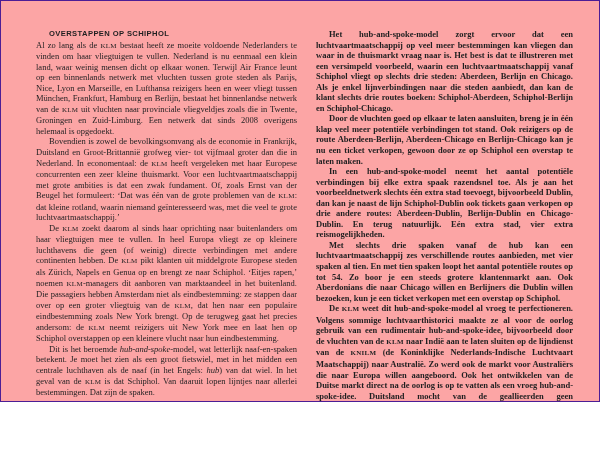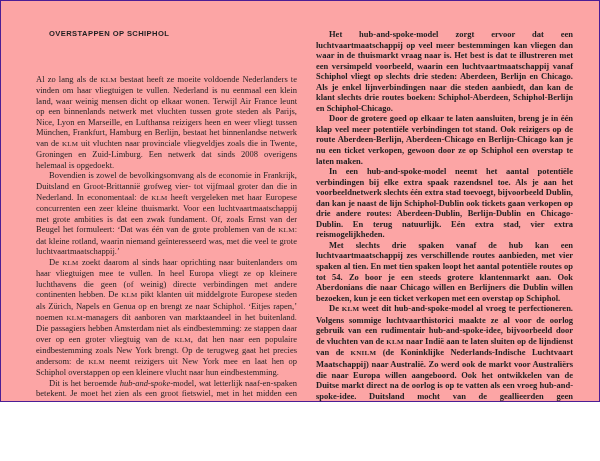--- a/index.html
+++ b/index.html
@@ -35,21 +35,21 @@
     font-size: 7.6px;
     letter-spacing: 0.4px;
     line-height: 10.55px;
     padding-left: 13px;
     text-align: left;
   }
   .para {
     margin: 0;
     text-indent: 13px;
   }
-  .para.noindent { text-indent: 0; margin-top: 34px; }
+  .para.noindent { text-indent: 0; }
   .para .sc {
     font-size: 0.82em;
     letter-spacing: 0.04em;
   }
   .para i { }
   .page-number {
     position: absolute;
     top: 429px;
     font-size: 8px;
     line-height: 10px;
@@ -69,21 +69,21 @@
         <p class="para noindent">Al zo lang als de <span class="sc">KLM</span> bestaat heeft ze moeite voldoende Nederlanders te vinden om haar vliegtuigen te vullen. Nederland is nu eenmaal een klein land, waar weinig mensen dicht op elkaar wonen. Terwijl Air France leunt op een binnenlands netwerk met vluchten tussen grote steden als Parijs, Nice, Lyon en Marseille, en Lufthansa reizigers heen en weer vliegt tussen München, Frankfurt, Hamburg en Berlijn, bestaat het binnenlandse netwerk van de <span class="sc">KLM</span> uit vluchten naar provinciale vliegveldjes zoals die in Twente, Groningen en Zuid-Limburg. Een netwerk dat sinds 2008 overigens helemaal is opgedoekt.</p>
         <p class="para">Bovendien is zowel de bevolkingsomvang als de economie in Frankrijk, Duitsland en Groot-Brittannië grofweg vier- tot vijfmaal groter dan die in Nederland. In economentaal: de <span class="sc">KLM</span> heeft vergeleken met haar Europese concurrenten een zeer kleine thuismarkt. Voor een luchtvaartmaatschappij met grote ambities is dat een zwak fundament. Of, zoals Ernst van der Beugel het formuleert: ‘Dat was één van de grote problemen van de <span class="sc">KLM</span>: dat kleine rotland, waarin niemand geïnteresseerd was, met die veel te grote luchtvaartmaatschappij.’</p>
         <p class="para">De <span class="sc">KLM</span> zoekt daarom al sinds haar oprichting naar buitenlanders om haar vliegtuigen mee te vullen. In heel Europa vliegt ze op kleinere luchthavens die geen (of weinig) directe verbindingen met andere continenten hebben. De <span class="sc">KLM</span> pikt klanten uit middelgrote Europese steden als Zürich, Napels en Genua op en brengt ze naar Schiphol. ‘Eitjes rapen,’ noemen <span class="sc">KLM</span>-managers dit aanboren van marktaandeel in het buitenland. Die passagiers hebben Amsterdam niet als eindbestemming: ze stappen daar over op een groter vliegtuig van de <span class="sc">KLM</span>, dat hen naar een populaire eindbestemming zoals New York brengt. Op de terugweg gaat het precies andersom: de <span class="sc">KLM</span> neemt reizigers uit New York mee en laat hen op Schiphol overstappen op een kleinere vlucht naar hun eindbestemming.</p>
         <p class="para">Dit is het beroemde <i>hub-and-spoke</i>-model, wat letterlijk naaf-en-spaken betekent. Je moet het zien als een groot fietswiel, met in het midden een centrale luchthaven als de naaf (in het Engels: <i>hub</i>) van dat wiel. In het geval van de <span class="sc">KLM</span> is dat Schiphol. Van daaruit lopen lijntjes naar allerlei bestemmingen. Dat zijn de spaken.</p>
       </div>
   </div>
 
   <div class="page-text right">
     <div>
         <p class="para">Het hub-and-spoke-model zorgt ervoor dat een luchtvaartmaatschappij op veel meer bestemmingen kan vliegen dan waar in de thuismarkt vraag naar is. Het best is dat te illustreren met een versimpeld voorbeeld, waarin een luchtvaartmaatschappij vanaf Schiphol vliegt op slechts drie steden: Aberdeen, Berlijn en Chicago. Als je enkel lijnverbindingen naar die steden aanbiedt, dan kan de klant slechts drie routes boeken: Schiphol-Aberdeen, Schiphol-Berlijn en Schiphol-Chicago.</p>
-        <p class="para">Door de grotere goed op elkaar te laten aansluiten, breng je in één klap veel meer potentiële verbindingen tot stand. Ook reizigers op de route Aberdeen-Berlijn, Aberdeen-Chicago en Berlijn-Chicago kan je nu een ticket verkopen, gewoon door ze op Schiphol een overstap te laten maken.</p>
+        <p class="para">Door de vluchten goed op elkaar te laten aansluiten, breng je in één klap veel meer potentiële verbindingen tot stand. Ook reizigers op de route Aberdeen-Berlijn, Aberdeen-Chicago en Berlijn-Chicago kan je nu een ticket verkopen, gewoon door ze op Schiphol een overstap te laten maken.</p>
         <p class="para">In een hub-and-spoke-model neemt het aantal potentiële verbindingen bij elke extra spaak razendsnel toe. Als je aan het voorbeeldnetwerk slechts één extra stad toevoegt, bijvoorbeeld Dublin, dan kan je naast de lijn Schiphol-Dublin ook tickets gaan verkopen op drie andere routes: Aberdeen-Dublin, Berlijn-Dublin en Chicago-Dublin. En terug natuurlijk. Eén extra stad, vier extra reismogelijkheden.</p>
         <p class="para">Met slechts drie spaken vanaf de hub kan een luchtvaartmaatschappij zes verschillende routes aanbieden, met vier spaken al tien. En met tien spaken loopt het aantal potentiële routes op tot 54. Zo boor je een steeds grotere klantenmarkt aan. Ook Aberdonians die naar Chicago willen en Berlijners die Dublin willen bezoeken, kun je een ticket verkopen met een overstap op Schiphol.</p>
         <p class="para">De <span class="sc">KLM</span> weet dit hub-and-spoke-model al vroeg te perfectioneren. Volgens sommige luchtvaarthistorici maakte ze al voor de oorlog gebruik van een rudimentair hub-and-spoke-idee, bijvoorbeeld door de vluchten van de <span class="sc">KLM</span> naar Indië aan te laten sluiten op de lijndienst van de <span class="sc">KNILM</span> (de Koninklijke Nederlands-Indische Luchtvaart Maatschappij) naar Australië. Zo werd ook de markt voor Australiërs die naar Europa willen aangeboord. Ook het ontwikkelen van de Duitse markt direct na de oorlog is op te vatten als een vroeg hub-and-spoke-idee. Duitsland mocht van de geallieerden geen luchtvaartmaatschappij hebben; de <span class="sc">KLM</span> sprong gretig in dat gat en bood tickets vanaf Duitse luchthavens, via Schiphol, naar steden als New York en Buenos Aires aan.</p>
       </div>
   </div>
 
   <div class="page-number left">108</div>
 
   <div class="page-number right">109</div>
 

